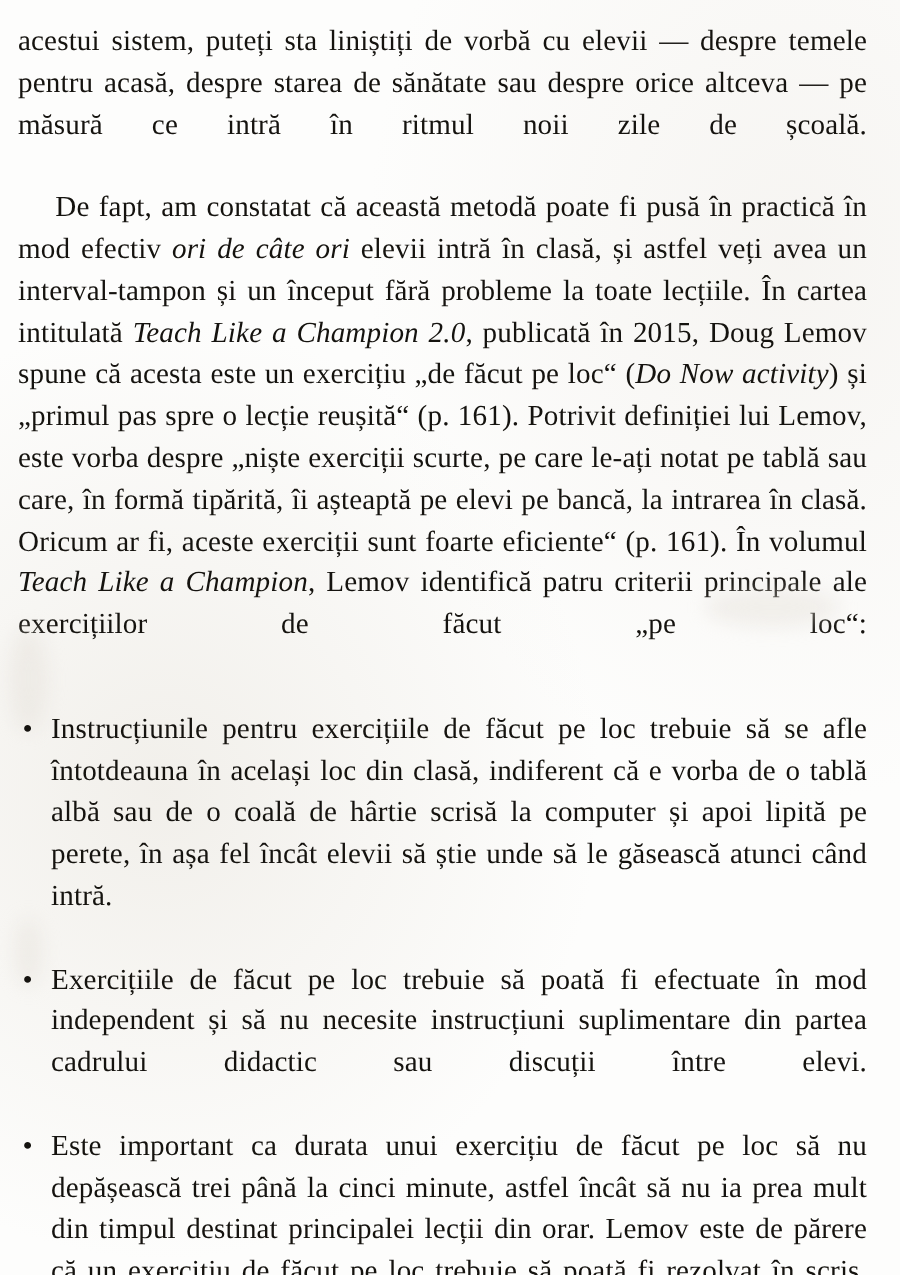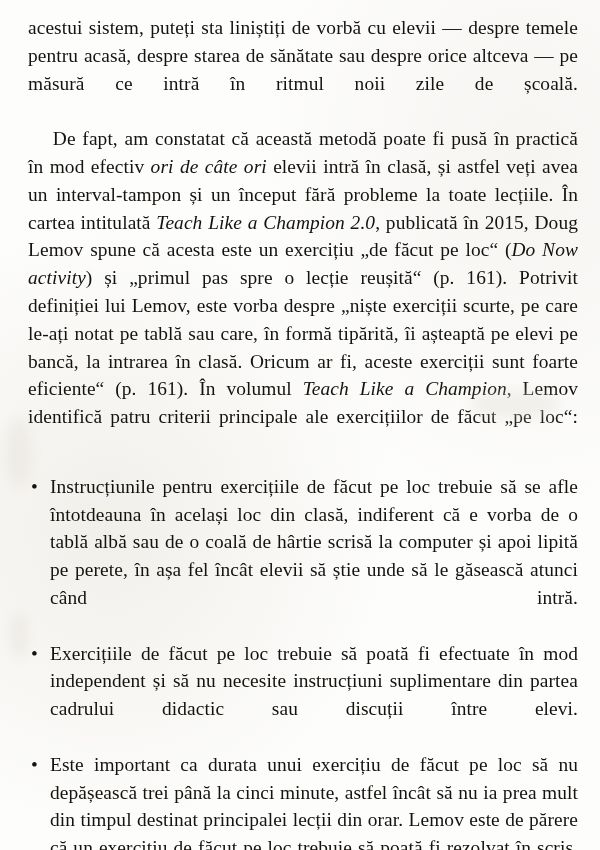--- a/index.html
+++ b/index.html
@@ -13,21 +13,21 @@
     font-family: "Liberation Serif", "DejaVu Serif", serif;
     color: #15130f;
     overflow: hidden;
   }
 
   #page {
     position: relative;
     width: 600px;
     height: 850px;
     box-sizing: border-box;
-    padding: 14px 22px 0 28px;
+    padding: 14px 22px 0 12px;
     background:
       radial-gradient(ellipse at 18% 62%, rgba(232,228,220,0.55) 0%, rgba(253,253,252,0) 42%),
       radial-gradient(ellipse at 88% 20%, rgba(236,232,226,0.40) 0%, rgba(253,253,252,0) 38%),
       #fdfdfc;
   }
 
   .textblock {
     font-size: 19.4px;
     line-height: 27.8px;
     text-align: justify;

